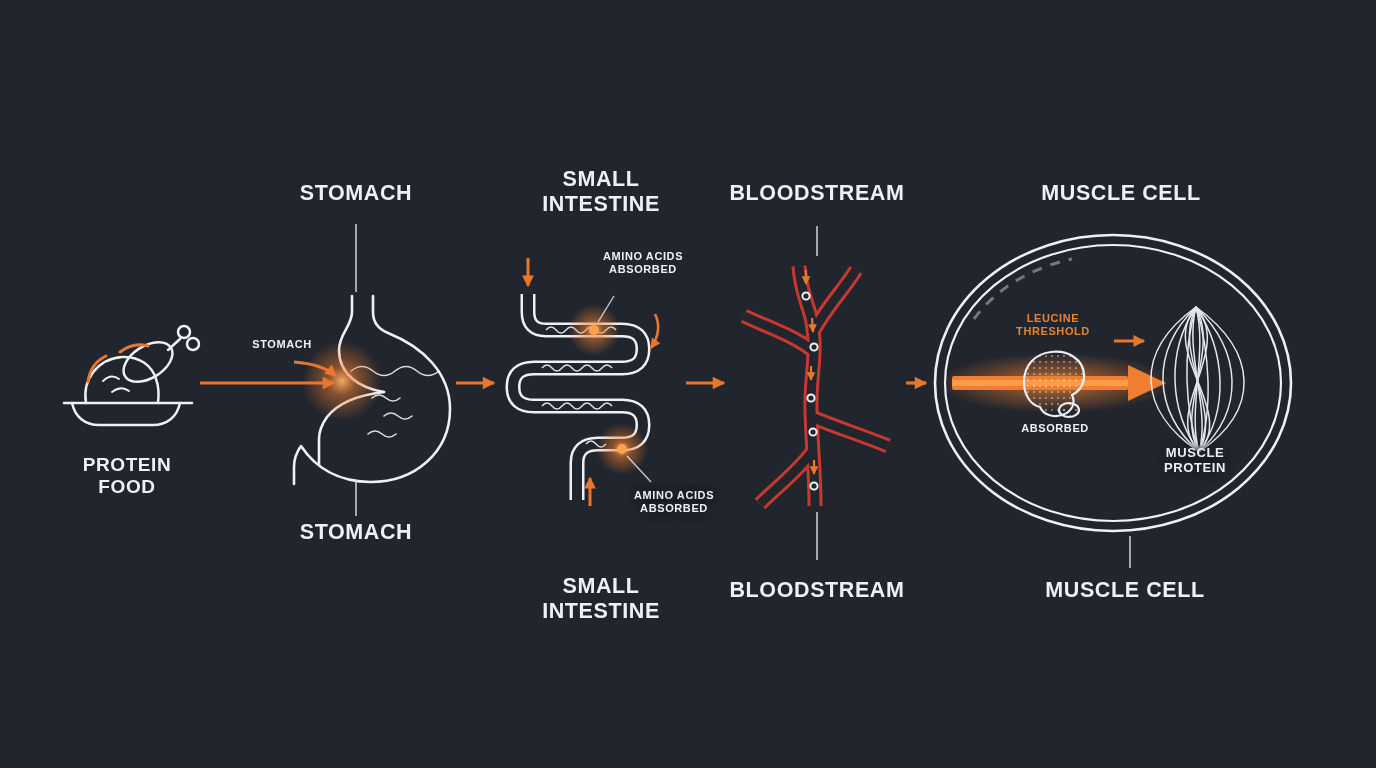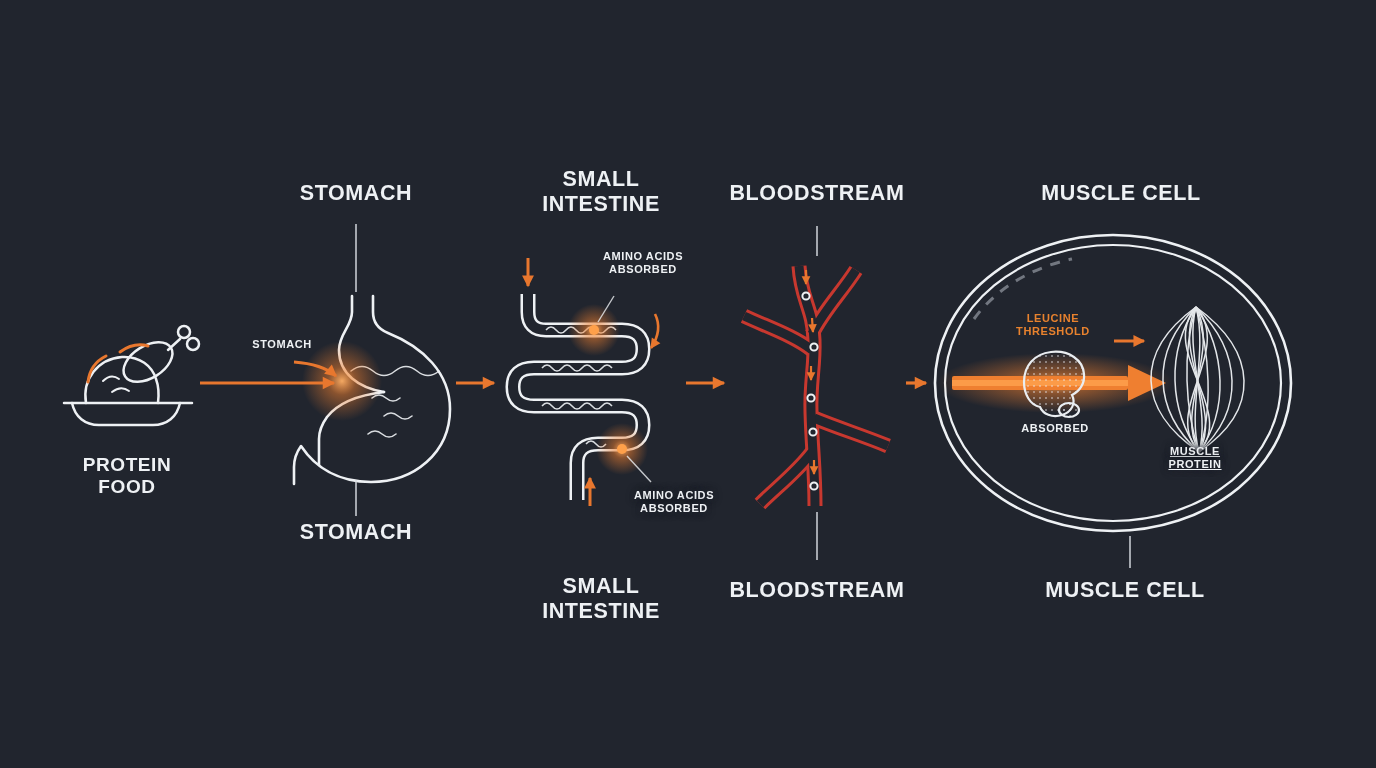--- a/index.html
+++ b/index.html
@@ -11,21 +11,21 @@
   }
   svg.art { position:absolute; left:0; top:0; }
   .lbl {
     position:absolute; transform:translateX(-50%);
     color:#eef1f4; font-weight:700; text-align:center;
     white-space:pre-line; letter-spacing:.6px; line-height:1.18;
   }
   .lbl.big   { font-size:21.5px; }
   .lbl.plate { font-size:19px; }
   .lbl.med   { font-size:11px; }
-  .lbl.small { font-size:11px;text-decoration:underline; }
+  .lbl.small { font-size:13px; }
   .lbl.orange { color:#e8822e; }
   .lbl.shadowed { text-shadow:0 1px 5px #21252e, 0 -1px 5px #21252e, 0 0 9px #21252e; }
 </style>
 </head>
 <body>
 
 <div class="canvas">
 
   <svg class="art" width="1376" height="768" viewBox="0 0 1376 768">
     <defs>

